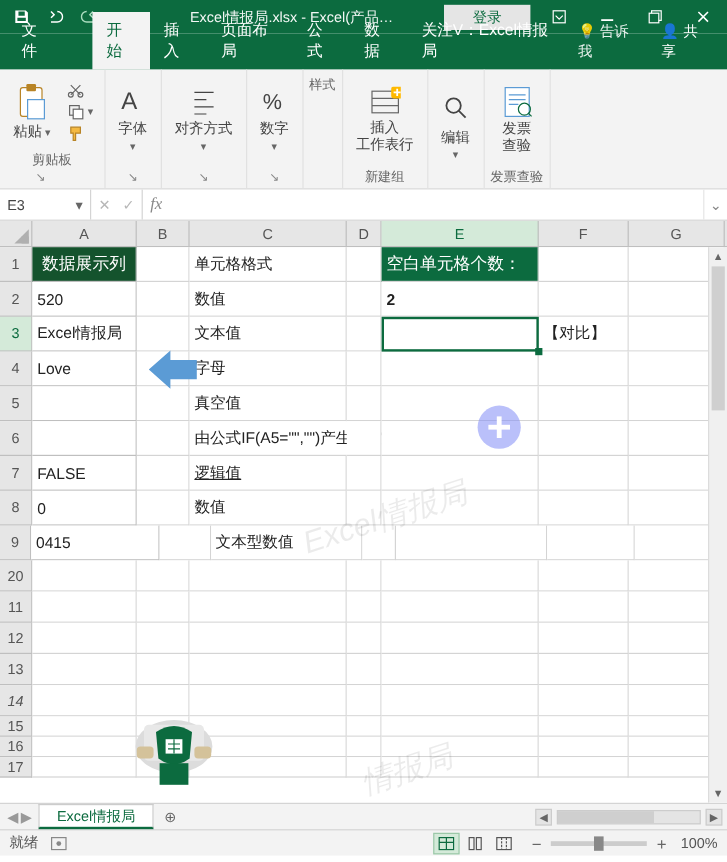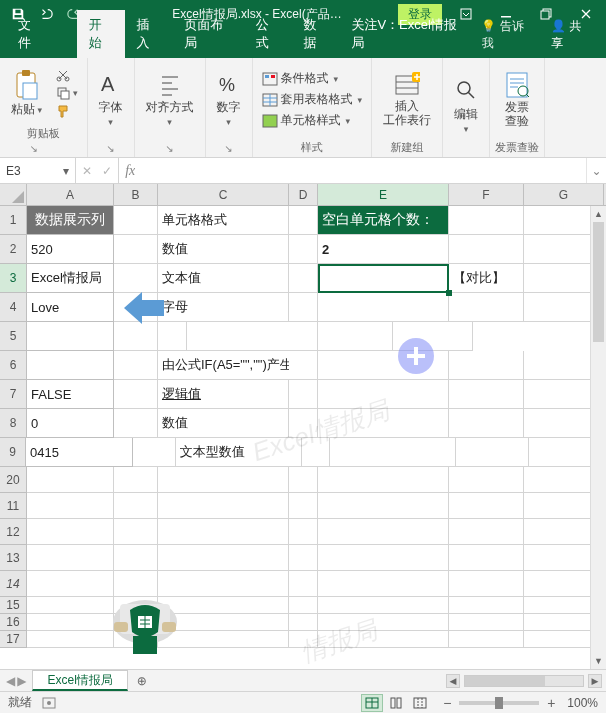--- a/index.html
+++ b/index.html
@@ -3,21 +3,21 @@
 <meta charset="utf-8">
 <style>
 * { margin: 0; padding: 0; box-sizing: border-box; font-family: "Microsoft YaHei", "Segoe UI", sans-serif; }
 body { width: 606px; height: 718px; background: #fff; overflow: hidden; font-size: 12px; position: relative; }
 
 
 .title-bar { height: 28px; background: #0c6b3f; display: flex; align-items: center; color: #fff; }
 .title-bar .qat { display: flex; align-items: center; gap: 4px; padding: 0 6px; }
 .title-bar .qat-btn { width: 24px; height: 24px; display: flex; align-items: center; justify-content: center; cursor: pointer; border-radius: 2px; }
 .title-bar .title-text { flex: 1; text-align: center; font-size: 12px; opacity: .95; white-space: nowrap; overflow: hidden; }
-.title-bar .login-badge { background: #bef264; color: #0c6b3f; padding: 2px 10px; font-size: 12px; margin: 0 4px; }
+.title-bar .login-badge { background: #e5e5e5; color: #0c6b3f; padding: 2px 24px; font-size: 12px; margin: 0 4px; }
 .title-bar .win-btns { display: flex; }
 .title-bar .win-btn { width: 40px; height: 28px; display: flex; align-items: center; justify-content: center; cursor: pointer; }
 svg { display: block; }
 
 
 .ribbon-tabs { height: 30px; background: #0c6b3f; display: flex; align-items: flex-end; color: #fff; padding: 0 6px; }
 .ribbon-tabs .tab { padding: 6px 12px; font-size: 13px; cursor: pointer; }
 .ribbon-tabs .tab.active { background: #f3f3f3; color: #0c6b3f; margin-left: 23px; }
 .ribbon-tabs .spacer { flex: 1; }
 .ribbon-tabs .tellme { padding: 6px 10px; opacity: .9; cursor: text; }
@@ -49,21 +49,21 @@
 
 .sheet-area { position: relative; height: 485px; overflow: hidden; }
 .col-headers { display: flex; height: 22px; background: #e6e6e6; border-bottom: 1px solid #bfbfbf; }
 .corner { width: 27px; border-right: 1px solid #bfbfbf; background: #e6e6e6; position: relative; }
 .corner::after { content: ""; position: absolute; right: 2px; bottom: 2px; border: 6px solid transparent; border-right-color: #b0b0b0; border-bottom-color: #b0b0b0; }
 .ch { border-right: 1px solid #bfbfbf; display: flex; align-items: center; justify-content: center; color: #555; font-size: 12px; }
 .rows { display: flex; flex-direction: column; }
 .row { display: flex; }
 .rh { width: 27px; background: #e6e6e6; border-right: 1px solid #bfbfbf; border-bottom: 1px solid #bfbfbf; display: flex; align-items: center; justify-content: center; color: #555; font-size: 12px; }
 .cell { border-right: 1px solid #d4d4d4; border-bottom: 1px solid #d4d4d4; display: flex; align-items: center; padding: 0 4px; background: #fff; font-size: 13px; color: #222; overflow: hidden; }
-.cell.redhdr { background: #737373; color: #fff; font-size: 14px; justify-content: center; }
+.cell.redhdr { background: #14532d; color: #fff; font-size: 14px; justify-content: center; }
 .cell.greenhdr { background: #0c6b3f; color: #fff; font-size: 14px; }
 .cell.bold { font-weight: 700; }
 .cell.overflow-ok { overflow: visible; white-space: nowrap; }
 .cell.extended { border-right: none; }
 .row-tall .cell, .row-tall .rh { height: 29px; }
 .row-short .cell, .row-short .rh { height: 17px; }
 .row-norm .cell, .row-norm .rh { height: 26px; }
 
 .active-outline { position: absolute; border: 2px solid #0c6b3f; pointer-events: none; }
 .active-handle { position: absolute; width: 6px; height: 6px; background: #0c6b3f; pointer-events: none; }
@@ -249,45 +249,20 @@
           </svg>
           <div class="lbl"><span>数字</span><br><span class="down">▾</span></div>
         </div>
       </div>
     <div class="grp-label">
         <span class="expand-arrow">↘</span>
       </div>
   </div>
 
   <div class="ribbon-group">
-    <div class="icons">
-      <div class="small-vert">
-        <div class="small-btn dropdown-caret">
-            <svg width="16" height="14">
-              <rect x="1" y="1" width="14" height="12" fill="none" stroke="#666"></rect>
-              <rect x="3" y="3" width="4" height="3" fill="#5b9bd5"></rect>
-              <rect x="9" y="3" width="4" height="3" fill="#e81123"></rect>
-            </svg>
-            <span>条件格式</span>
-          </div>
-        <div class="small-btn dropdown-caret">
-            <svg width="16" height="14">
-              <rect x="1" y="1" width="14" height="12" fill="none" stroke="#666"></rect>
-              <path stroke="#5b9bd5" d="M1 5h14M1 9h14M8 1v12"></path>
-            </svg>
-            <span>套用表格格式</span>
-          </div>
-        <div class="small-btn dropdown-caret">
-            <svg width="16" height="14">
-              <rect x="1" y="1" width="14" height="12" fill="#92d050" stroke="#666"></rect>
-            </svg>
-            <span>单元格样式</span>
-          </div>
-      </div>
-    </div>
     <div class="grp-label">样式</div>
   </div>
 
   <div class="ribbon-group">
     <div class="icons">
       <div class="big-btn">
         <svg width="26" height="26">
             <rect x="2" y="4" width="22" height="18" fill="none" stroke="#666"></rect>
             <path stroke="#666" d="M2 10h22M2 16h22"></path>
             <rect x="18" y="0" width="10" height="10" rx="2" fill="#ffb900"></rect>
@@ -393,20 +368,21 @@
         <div class="cell" style="width: 131px; height: 29px;">字母</div>
         <div class="cell" style="width: 29px; height: 29px;"></div>
         <div class="cell" style="width: 131px; height: 29px;"></div>
         <div class="cell" style="width: 75px; height: 29px;"></div>
         <div class="cell" style="width: 80px; height: 29px;"></div>
       </div>
       <div class="row row-tall">
         <div class="rh" style="height: 29px;">5</div>
         <div class="cell" style="width: 87px; height: 29px; border-right: 1px solid rgb(191, 191, 191); border-bottom: 1px solid rgb(191, 191, 191);"></div>
         <div class="cell" style="width: 44px; height: 29px;"></div>
+        <div class="cell" style="width: 131px; height: 29px;">真空值</div>
         <div class="cell" style="width: 29px; height: 29px;"></div>
         <div class="cell" style="width: 131px; height: 29px;"></div>
         <div class="cell" style="width: 75px; height: 29px;"></div>
         <div class="cell" style="width: 80px; height: 29px;"></div>
       </div>
       <div class="row row-tall">
         <div class="rh" style="height: 29px;">6</div>
         <div class="cell" style="width: 87px; height: 29px; border-right: 1px solid rgb(191, 191, 191); border-bottom: 1px solid rgb(191, 191, 191);"></div>
         <div class="cell" style="width: 44px; height: 29px;"></div>
         <div class="cell overflow-ok extended" style="width: 131px; height: 29px;">由公式IF(A5="","")产生的空值</div>

